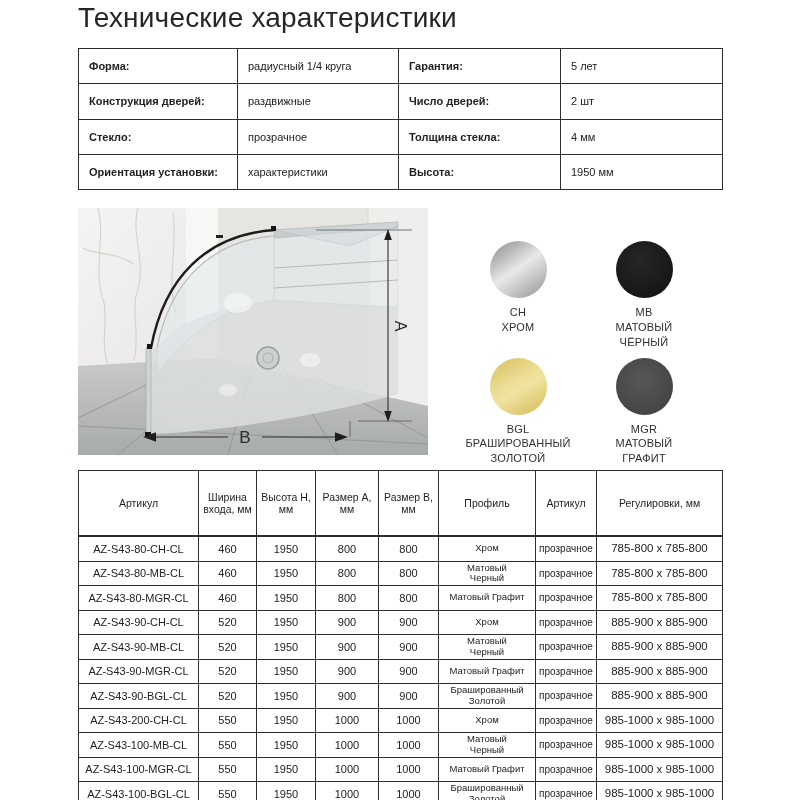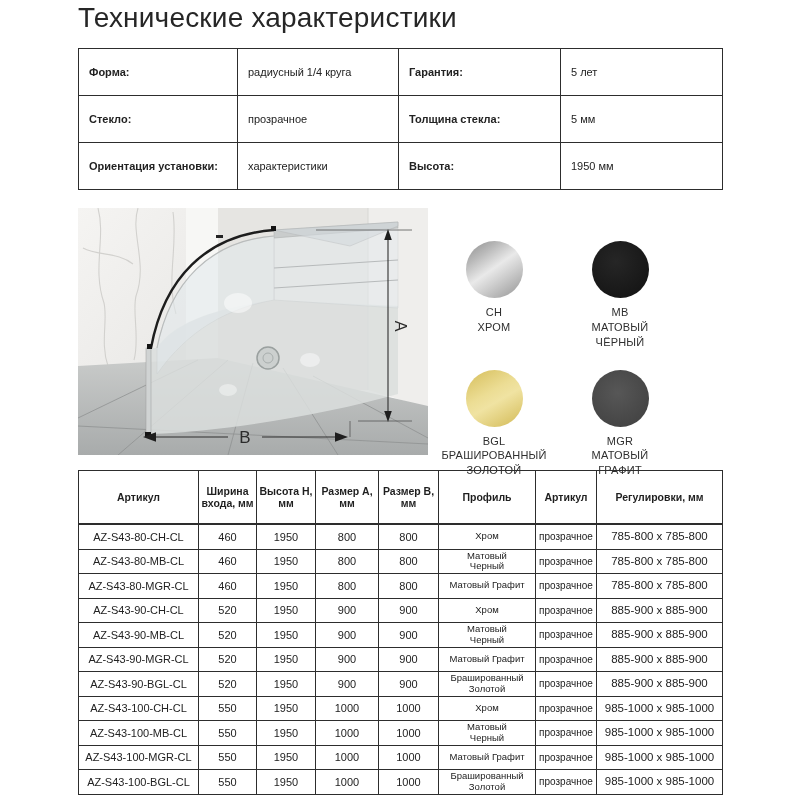--- a/index.html
+++ b/index.html
@@ -14,36 +14,36 @@
   .spec-table td{border:1.5px solid #2d2d2d;padding:0 10px;vertical-align:middle;
                  font-size:11px;color:#222;}
   .spec-label{font-weight:700;}
   .spec-value{font-size:13.5px;}
 
   
   .photo{position:absolute;left:78px;top:208px;width:350px;height:247px;}
 
   
   .palette-title{position:absolute;left:455px;top:207px;font-size:18.5px;font-weight:700;color:#1c1c1c;}
-  .swatches{position:absolute;left:431px;top:241px;width:252px;display:grid;
-            grid-template-columns:126px 126px;row-gap:20px;}
+  .swatches{position:absolute;left:455px;top:241px;width:252px;display:grid;
+            grid-template-columns:126px 126px;row-gap:8px;}
   .swatch-cell{display:flex;flex-direction:column;align-items:center;}
   .swatch-circle{width:57px;height:57px;border-radius:50%;}
   .sw-ch {background-image:linear-gradient(145deg,#8c8c8c 0%,#b9b9b9 25%,#e9e9e9 48%,#cfcfcf 64%,#929292 100%);}
   .sw-mb {background-image:radial-gradient(circle at 42% 36%,#262626 0%,#161616 75%);}
   .sw-bgl{background-image:linear-gradient(150deg,#d8c161 5%,#ecdd94 40%,#f0e3a2 55%,#dcc76e 85%,#ccb557 100%);}
   .sw-mgr{background-image:radial-gradient(circle at 45% 40%,#575757 0%,#434343 80%);}
   .swatch-label{margin-top:7px;font-size:11px;line-height:1.35;text-align:center;color:#2f2f2f;
                 letter-spacing:.2px;white-space:pre-line;}
 
   
   .big-table{position:absolute;left:78px;top:470px;width:644px;border-collapse:collapse;
              table-layout:fixed;border:1.5px solid #2d2d2d;}
-  .big-table th{border:1px solid #2d2d2d;border-bottom-width:2px;font-size:10.5px;font-weight:700;
-                text-align:center;vertical-align:middle;padding:8px 2px;height:36px;color:#1f1f1f;}
+  .big-table th{border:1px solid #2d2d2d;border-bottom-width:2px;font-size:10.5px;font-weight:400;
+                text-align:center;vertical-align:middle;padding:14px 2px;height:36px;color:#1f1f1f;}
   .big-table td{border:1px solid #2d2d2d;text-align:center;vertical-align:middle;
                 font-size:11px;height:23.5px;padding:0 2px;line-height:1.12;color:#222;}
   .big-table td.art{font-size:11px;}
   .big-table td.profile{font-size:9.5px;white-space:pre-line;}
   .big-table td.glass{font-size:10px;}
   .big-table td.adjust{font-size:11.5px;}
 </style>
 </head>
 <body>
 
@@ -59,24 +59,30 @@
         <col style="width:162px">
       </colgroup>
     <tbody id="spec-tbody">
         <tr>
           <td class="spec-label">Форма:</td>
           <td class="spec-value">радиусный 1/4 круга</td>
           <td class="spec-label">Гарантия:</td>
           <td class="spec-value">5 лет</td>
         </tr>
         <tr>
+          <td class="spec-label">Конструкция дверей:</td>
+          <td class="spec-value">раздвижные</td>
+          <td class="spec-label">Число дверей:</td>
+          <td class="spec-value">2 шт</td>
+        </tr>
+        <tr>
           <td class="spec-label">Стекло:</td>
           <td class="spec-value">прозрачное</td>
           <td class="spec-label">Толщина стекла:</td>
-          <td class="spec-value">5 мм</td>
+          <td class="spec-value">4 мм</td>
         </tr>
         <tr>
           <td class="spec-label">Ориентация установки:</td>
           <td class="spec-value">характеристики</td>
           <td class="spec-label">Высота:</td>
           <td class="spec-value">1950 мм</td>
         </tr>
       </tbody>
   </table>
 
@@ -273,21 +279,21 @@
           <td class="num">520</td>
           <td class="num">1950</td>
           <td class="num">900</td>
           <td class="num">900</td>
           <td class="profile">Брашированный
 Золотой</td>
           <td class="glass">прозрачное</td>
           <td class="adjust">885-900 x 885-900</td>
         </tr>
         <tr>
-          <td class="art">AZ-S43-100-CH-CL</td>
+          <td class="art">AZ-S43-200-CH-CL</td>
           <td class="num">550</td>
           <td class="num">1950</td>
           <td class="num">1000</td>
           <td class="num">1000</td>
           <td class="profile">Хром</td>
           <td class="glass">прозрачное</td>
           <td class="adjust">985-1000 x 985-1000</td>
         </tr>
         <tr>
           <td class="art">AZ-S43-100-MB-CL</td>

